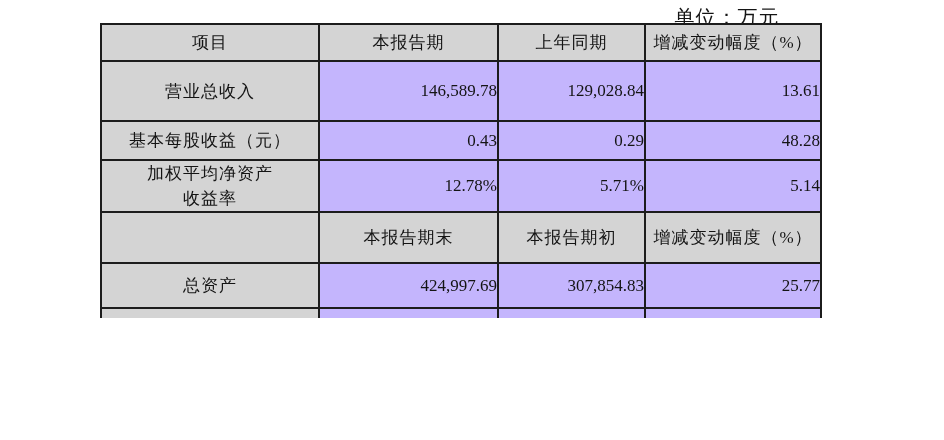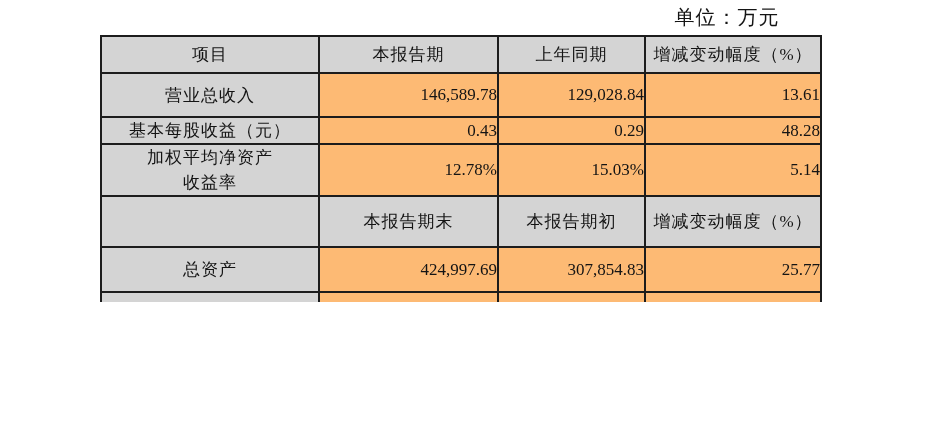--- a/index.html
+++ b/index.html
@@ -14,21 +14,21 @@
   .unit-label{
     position:absolute;
     top:4px;left:664px;width:126px;
     font-size:20px;
     letter-spacing:1px;
     text-align:center;
     white-space:nowrap;
   }
   table.fin{
     position:absolute;
-    left:100px;top:35px;
+    left:100px;top:23px;
     width:720px;
     border-collapse:collapse;
     table-layout:fixed;
   }
   table.fin td{
     border:2px solid #1c1c1c;
     padding:0;
     font-size:17px;
     vertical-align:middle;
   }
@@ -37,32 +37,32 @@
     text-align:center;
     white-space:pre-line;
     line-height:25px;
     letter-spacing:1px;
   }
   td.hd{
     text-align:center;
     letter-spacing:1px;
   }
   td.num{
-    background:#fdba74;
+    background:#c4b5fd;
     text-align:right;
     padding-right:9px;
     font-size:16px;
     margin-top:36px;
   }
   tr.h-row{height:37px;}
-  tr.r1{height:44px;}
+  tr.r1{height:60px;}
   tr.r2{height:42px;}
   tr.r3{height:40px;}
   tr.r4{height:54px;}
-  tr.r5{height:27px;padding-left:11px;}
+  tr.r5{height:39px;padding-left:11px;}
   tr.r6{height:48px;}
   tr.h2-row{height:51px;}
   tr.r7{height:45px;}
   tr.partial{height:10px;}
   tr.partial td{border-bottom:none;}
 </style>
 </head>
 <body>
 
 <div class="canvas">
@@ -99,21 +99,21 @@
       <td class="gray lbl">基本每股收益（元）</td>
       <td class="num">0.43</td>
       <td class="num">0.29</td>
       <td class="num">48.28</td>
     </tr>
 
     <tr class="r6">
       <td class="gray lbl">加权平均净资产
 收益率</td>
       <td class="num">12.78%</td>
-      <td class="num">15.03%</td>
+      <td class="num">5.71%</td>
       <td class="num">5.14</td>
     </tr>
 
     <tr class="h2-row">
       <td class="gray hd"></td>
       <td class="gray hd">本报告期末</td>
       <td class="gray hd">本报告期初</td>
       <td class="gray hd">增减变动幅度（%）</td>
     </tr>
 

